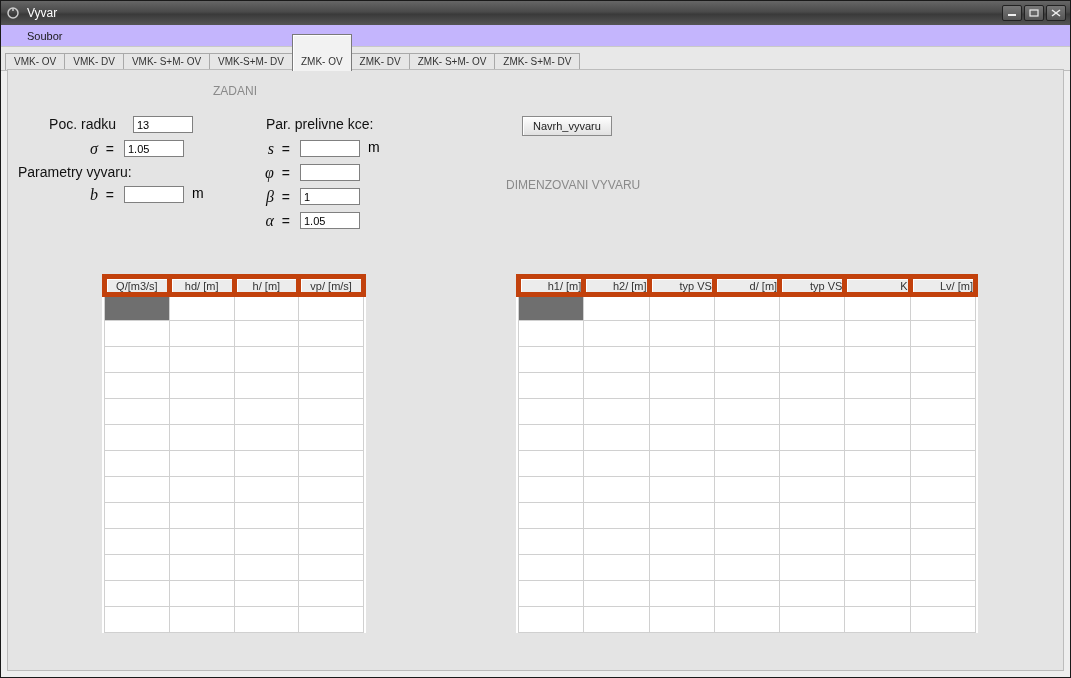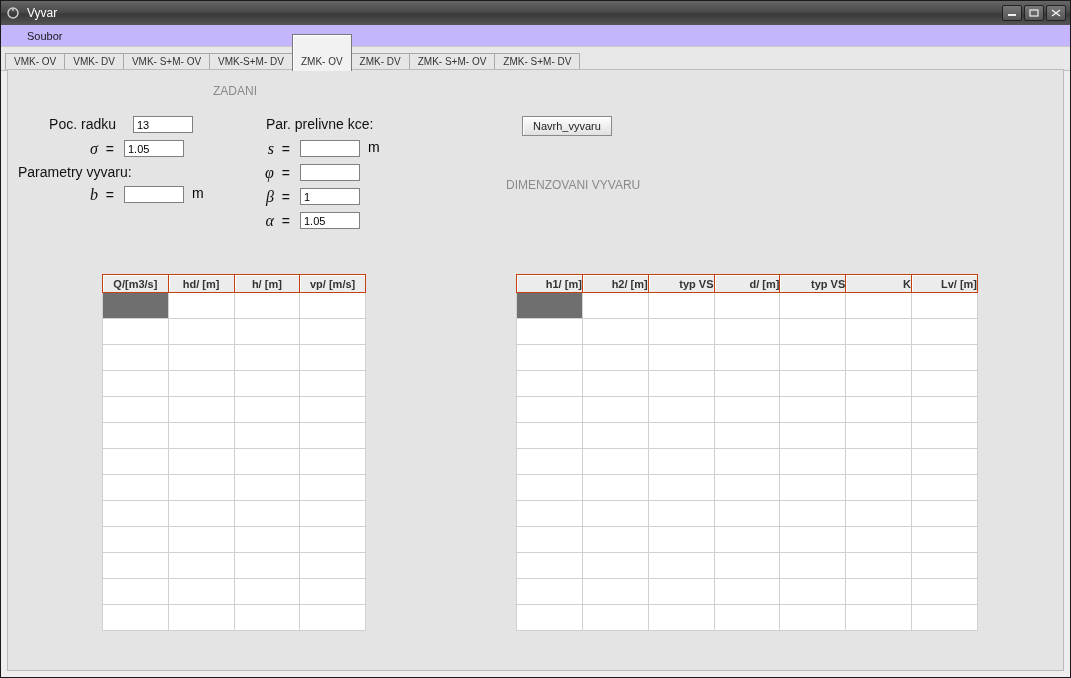--- a/index.html
+++ b/index.html
@@ -125,22 +125,22 @@
     box-shadow: inset 1px 1px 0 #ffffff;
   }
   table.grid {
     position: absolute;
     border-collapse: collapse;
     background: #ffffff;
     table-layout: fixed;
   }
   table.grid th {
     background: #ececec;
-    border: 1px solid #c2410c;
-    font-weight: bold;
+    border: 5px solid #c2410c;
+    font-weight: normal;
     font-size: 11px;
     color: #333;
     height: 18px;
     padding: 0;
     box-shadow: inset 1px 1px 0 #ffffff;
   }
   table.grid td {
     border: 1px solid #d0d0d0;
     height: 26px;
     padding: 0;

